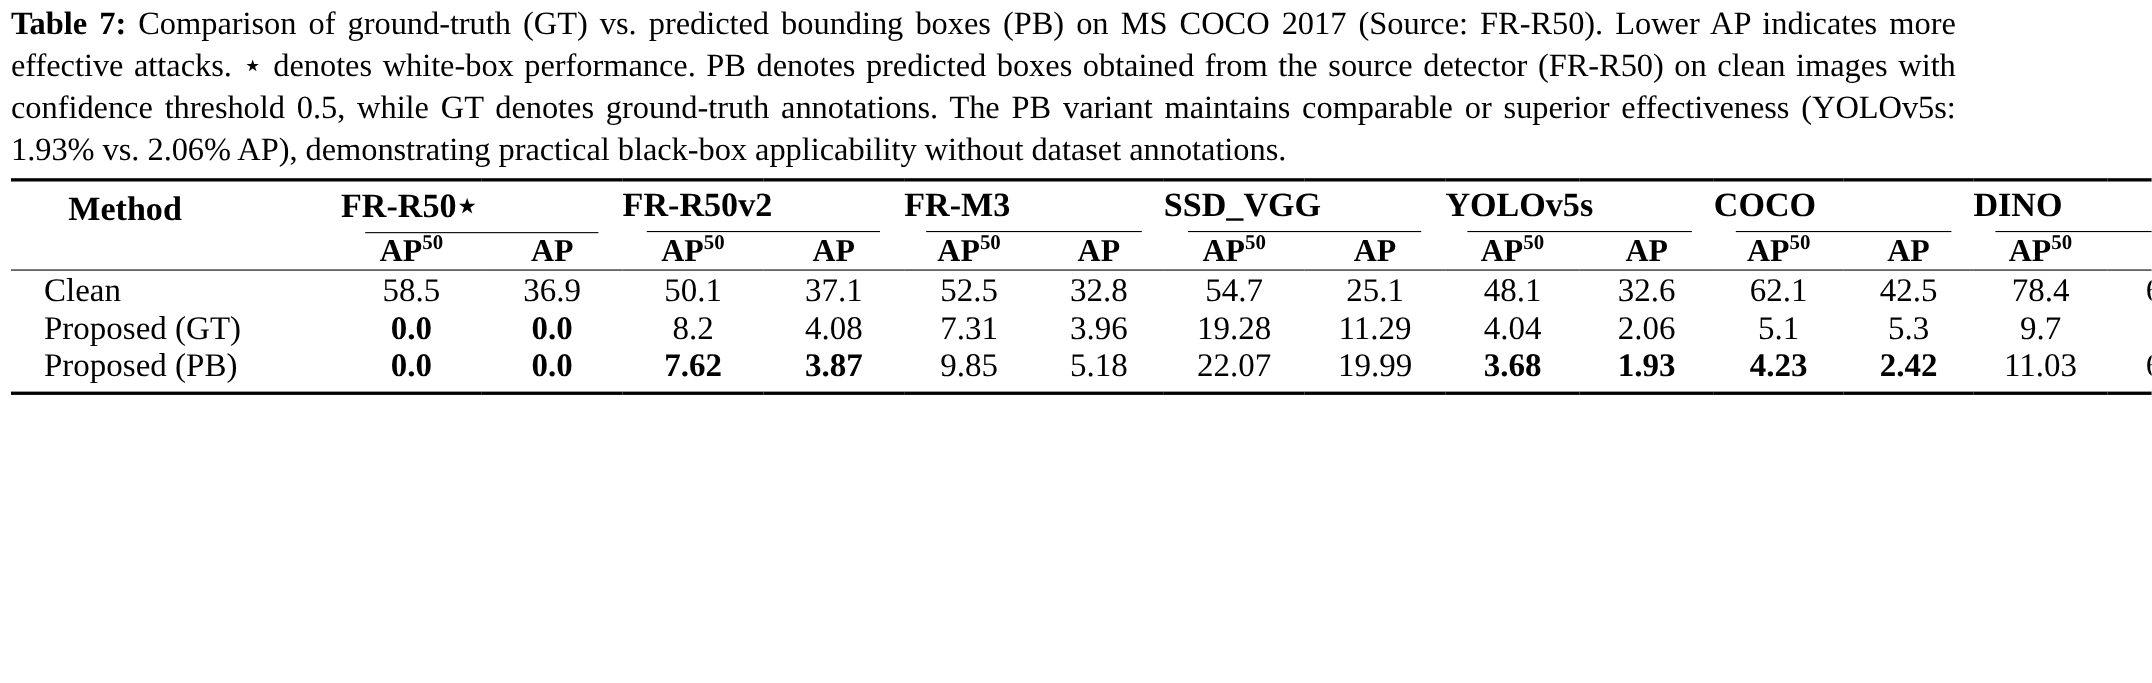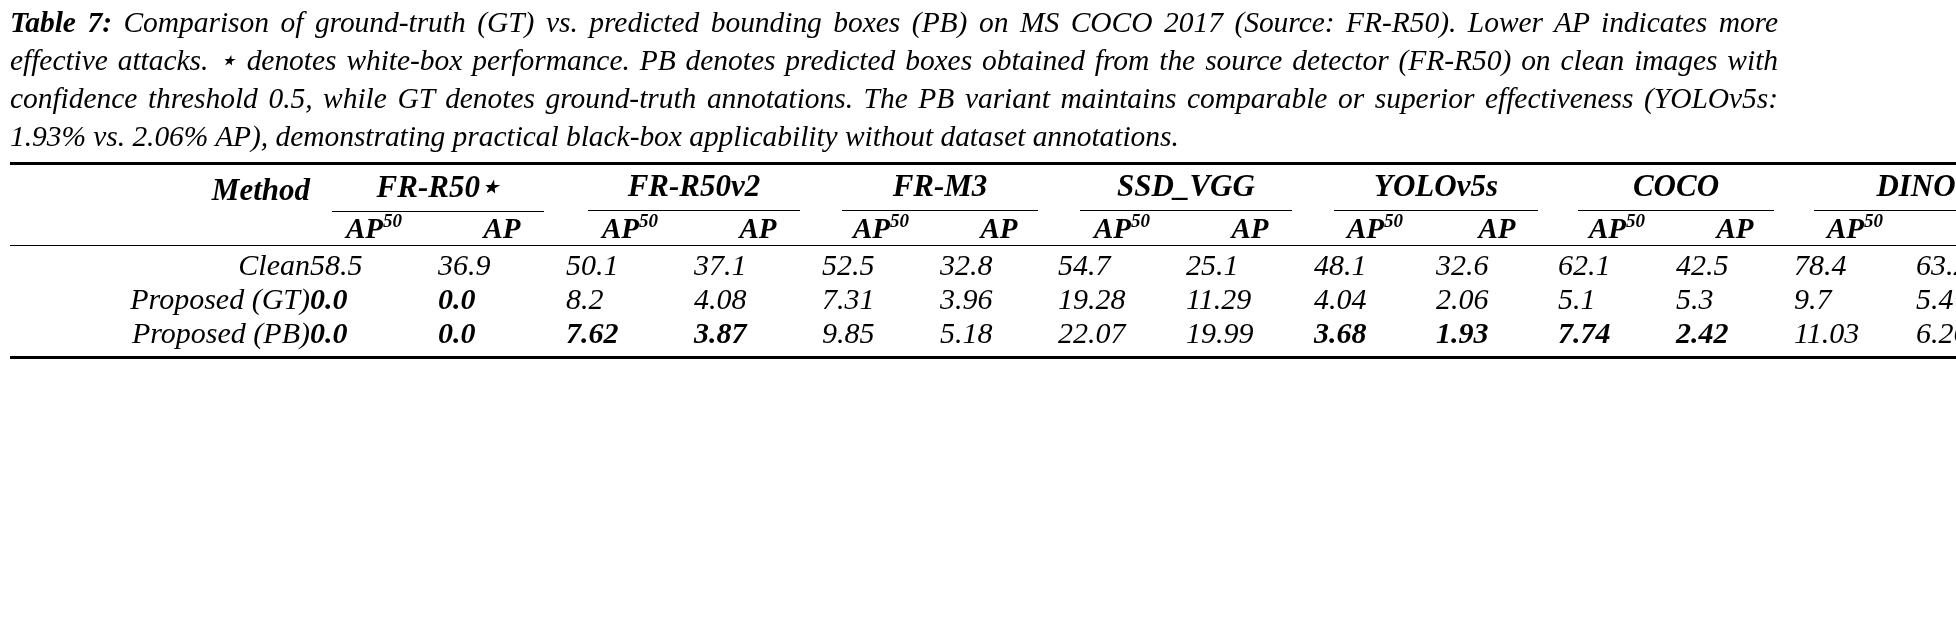--- a/index.html
+++ b/index.html
@@ -12,21 +12,20 @@
     height: 621px;
     font-family: "Liberation Serif", serif;
     color: #000000;
     overflow: hidden;
   }
   .page {
     width: 1788px;
     height: 621px;
     box-sizing: border-box;
     padding: 4px 10px 0 10px;
-    font-style: italic;
   }
   .caption {
     font-size: 29.5px;
     line-height: 1.285;
     text-align: justify;
     text-justify: inter-word;
     margin: 0 0 6px 0;
     letter-spacing: -0.05px;
   }
   .caption .lbl {
@@ -54,28 +53,27 @@
     font-size: 0;
     line-height: 0;
   }
   .rule-bot td {
     border-top: 3px solid #000;
     height: 3px;
     font-size: 0;
     line-height: 0;
   }
   .hrow1 td {
-    text-align: center;
     font-weight: bold;
     font-size: 31px;
     padding: 9px 0 7px 0;
     vertical-align: middle;
   }
   .hrow1 td.method {
-    text-align: right;
+    text-align: left;
     padding-left: 52px;
   }
   .grpline {
     border-bottom: 1.6px solid #000;
     display: block;
     margin: 6px auto 0 auto;
     height: 0;
   }
   .hrow2 td {
     text-align: center;
@@ -84,27 +82,27 @@
     padding: 11px 0 10px 0;
     vertical-align: middle;
   }
   .hrow2 td sup {
     font-size: 19px;
     vertical-align: super;
     line-height: 0;
     margin-top: 48px;
   }
   .drow td {
-    text-align: left;
+    text-align: center;
     font-size: 30px;
     padding: 6px 0 5px 0;
     vertical-align: middle;
   }
   .drow td.rowlabel {
-    text-align: right;
+    text-align: left;
     padding-left: 30px;
     font-weight: normal;
   }
   .drow td.b {
     font-weight: bold;
   }
   .firstdata td {
     padding-top: 9px;
   }
   .spacer-row td {
@@ -239,21 +237,21 @@
       <td class="b">0.0</td>
       <td class="b">0.0</td>
       <td class="b">7.62</td>
       <td class="b">3.87</td>
       <td>9.85</td>
       <td>5.18</td>
       <td>22.07</td>
       <td>19.99</td>
       <td class="b">3.68</td>
       <td class="b">1.93</td>
-      <td class="b">7.74</td>
+      <td class="b">4.23</td>
       <td class="b">2.42</td>
       <td>11.03</td>
       <td>6.26</td>
     </tr>
 
     <tr class="spacer-row">
       <td colspan="15"></td>
     </tr>
 
     <tr class="rule-bot">

